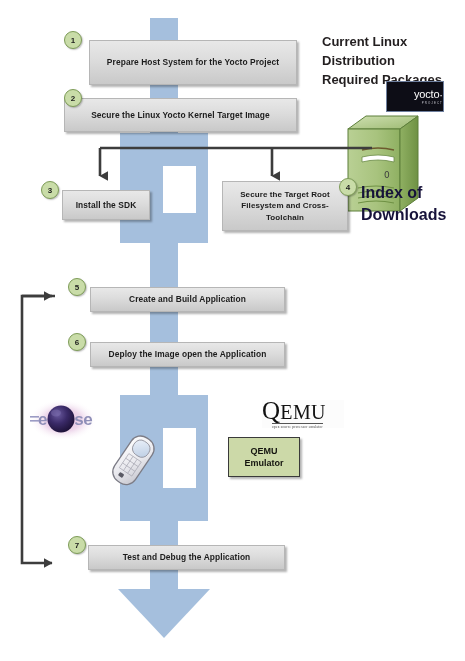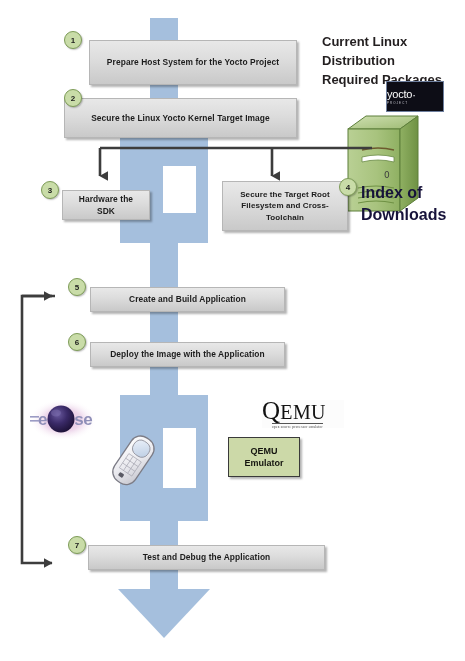--- a/index.html
+++ b/index.html
@@ -79,21 +79,21 @@
     white-space: pre-line;
   }
 
   
   #yocto-logo {
     position: absolute;
     background: #0d0d16;
     border: 1px solid #6e7f9e;
     display: flex;
     flex-direction: column;
-    align-items: flex-start;
+    align-items: flex-end;
     justify-content: center;
   }
   #yocto-logo .yl-main {
     color: #ffffff;
     font-size: 11px;
     font-weight: 400;
     letter-spacing: -0.2px;
     line-height: 1;
   }
   #yocto-logo .yl-dot {
@@ -244,39 +244,39 @@
 
     <path d="M 55 296 L 22 296 L 22 563 L 52 563" stroke="#3d3d3d" stroke-width="2.6" fill="none" marker-end="url(#arrowRight)"></path>
 
     <path d="M 22 296 L 52 296" stroke="#3d3d3d" stroke-width="2.6" fill="none" marker-end="url(#arrowRight)"></path>
   </svg>
 
   <div class="step-num" style="left:64px; top:31px;">1</div>
   <div class="step-box" style="left:89px; top:40px; width:208px; height:45px;">Prepare Host System for the Yocto Project</div>
 
   <div class="step-num" style="left:64px; top:89px;">2</div>
-  <div class="step-box" style="left:64px; top:98px; width:233px; height:40px;">Secure the Linux Yocto Kernel Target Image</div>
+  <div class="step-box" style="left:64px; top:98px; width:233px; height:34px;">Secure the Linux Yocto Kernel Target Image</div>
 
   <div class="step-num" style="left:41px; top:181px;">3</div>
-  <div class="step-box" style="left:62px; top:190px; width:88px; height:30px;">Hardware the SDK</div>
+  <div class="step-box" style="left:62px; top:190px; width:88px; height:30px;">Install the SDK</div>
 
   <div class="step-box" style="left:222px; top:181px; width:126px; height:50px; font-size:8px;">Secure the Target Root Filesystem and Cross-Toolchain</div>
 
   <div class="step-num" style="left:339px; top:178px;">4</div>
   <div class="bold-label" style="left:361px; top:182px;">Index of
 Downloads</div>
 
   <div class="step-num" style="left:68px; top:278px;">5</div>
   <div class="step-box" style="left:90px; top:287px; width:195px; height:25px;">Create and Build Application</div>
 
   <div class="step-num" style="left:68px; top:333px;">6</div>
-  <div class="step-box" style="left:90px; top:342px; width:195px; height:25px;">Deploy the Image with the Application</div>
+  <div class="step-box" style="left:90px; top:342px; width:195px; height:25px;">Deploy the Image open the Application</div>
 
   <div class="step-num" style="left:68px; top:536px;">7</div>
-  <div class="step-box" style="left:88px; top:545px; width:237px; height:25px;">Test and Debug the Application</div>
+  <div class="step-box" style="left:88px; top:545px; width:197px; height:25px;">Test and Debug the Application</div>
 
   <div class="note-text" style="left:322px; top:33px;">Current Linux
 Distribution
 Required Packages</div>
 
   <div id="yocto-logo" style="left:386px; top:81px; width:56px; height:29px;">
     <div style="display:flex; align-items:flex-start;">
       <span class="yl-main">yocto</span>
       <span class="yl-dot">·</span>
     </div>

